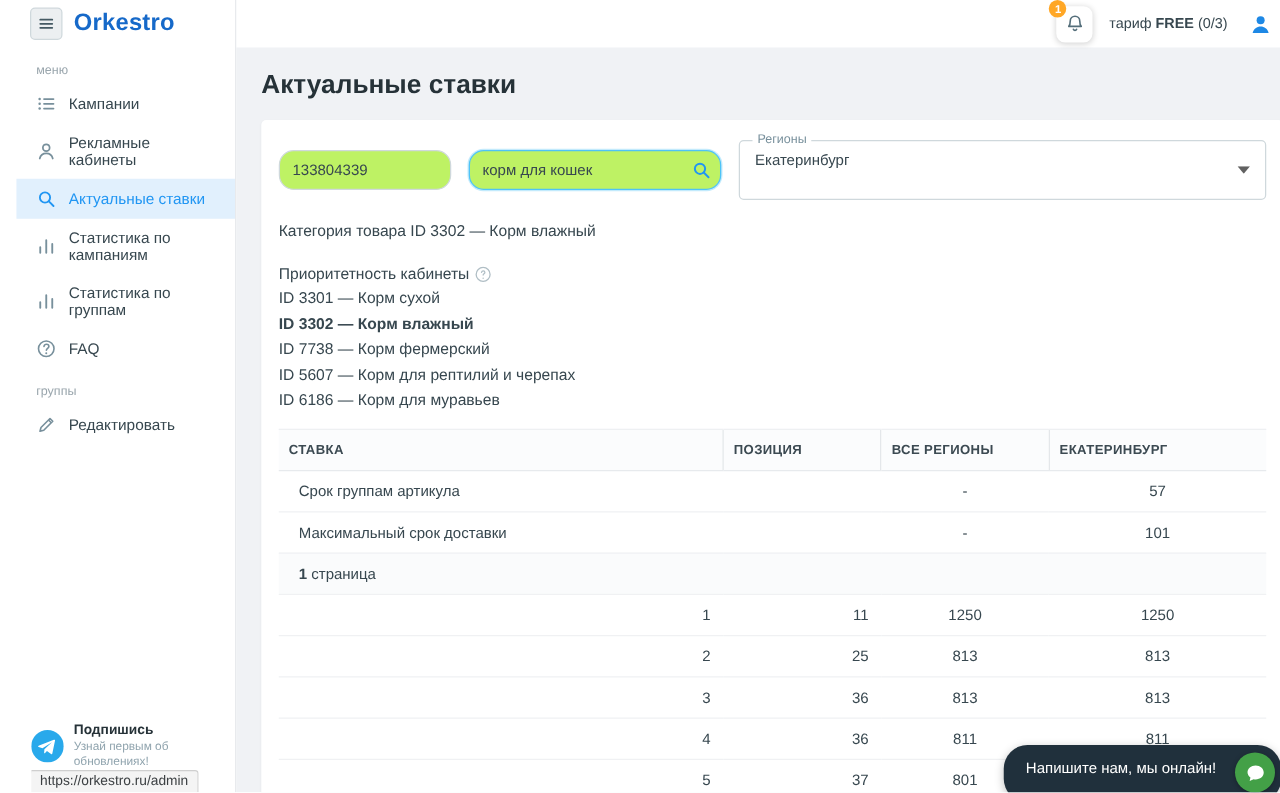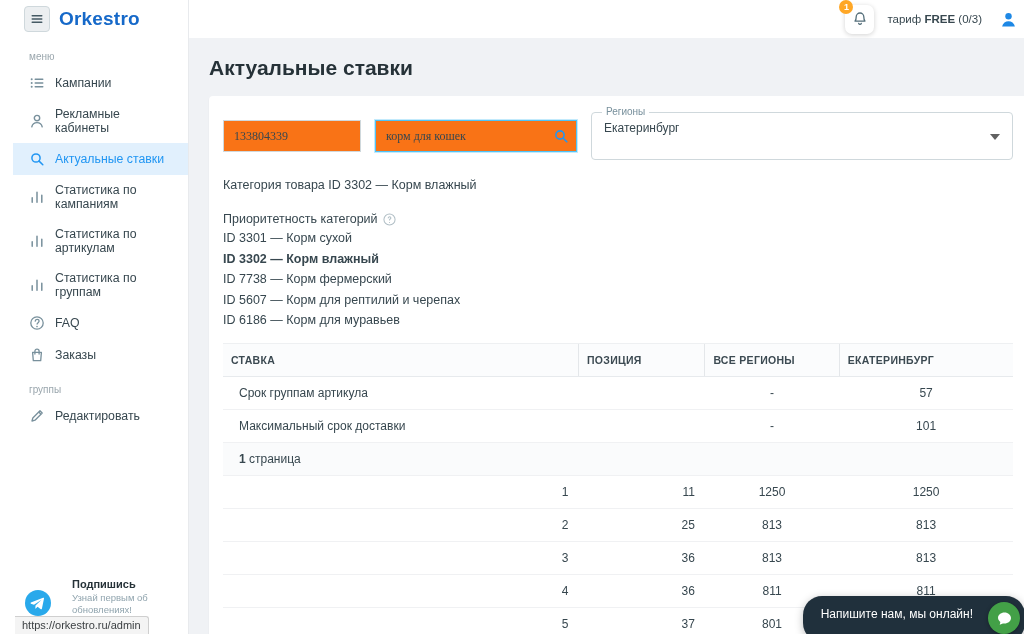--- a/index.html
+++ b/index.html
@@ -13,43 +13,43 @@
   .logo-row { height: 38px; display: flex; align-items: center; gap: 9px; padding: 0 11px; }
   .burger-btn { width: 26px; height: 26px; background: #eceff1; border: 1px solid #cfd8dc; border-radius: 4px; display: flex; align-items: center; justify-content: center; cursor: pointer; color: #455a64; }
   .logo { font-size: 19px; font-weight: 800; color: #1669c9; letter-spacing: .2px; }
   .side-section-label { font-size: 10px; color: #9aa6ad; padding: 13px 16px 5px; }
   .side-item { display: flex; align-items: center; gap: 10px; padding: 8px 16px; font-size: 12.3px; color: #37474f; cursor: pointer; }
   .side-item .side-icon { width: 16px; height: 16px; color: #78909c; display: inline-flex; }
   .side-item .side-icon svg { width: 16px; height: 16px; }
   .side-item.active { background: #e1f0fd; color: #2196f3; }
   .side-item.active .side-icon { color: #2196f3; }
   .side-spacer { flex: 1; }
-  .tg-block { display: flex; gap: 21px; align-items: flex-end; padding: 0 12px; margin-bottom: 18px; }
+  .tg-block { display: flex; gap: 8px; align-items: center; padding: 0 12px; margin-bottom: 18px; }
   .tg-circle { width: 26px; height: 26px; flex: 0 0 26px; }
   .tg-title { font-size: 11px; font-weight: 700; color: #263238; margin-top: 1px; }
   .tg-sub { font-size: 9.5px; color: #90a4ae; margin-top: 2px; line-height: 1.25; }
 
-  .statusbar { position: absolute; left: 2px; bottom: 0; z-index: 20; background: #f4f4f4; border: 1px solid #cfcfcf; border-left: none; border-bottom: none; border-top-right-radius: 3px; font-size: 11px; color: #3c4043; padding: 2px 7px 3px; }
+  .statusbar { position: absolute; left: 12px; bottom: 0; z-index: 20; background: #f4f4f4; border: 1px solid #cfcfcf; border-left: none; border-bottom: none; border-top-right-radius: 3px; font-size: 11px; color: #3c4043; padding: 2px 7px 3px; }
 
   
   .main-col { flex: 1; min-width: 0; display: flex; flex-direction: column; }
   .topbar { height: 38px; flex: 0 0 38px; background: #fff; display: flex; align-items: center; justify-content: flex-end; gap: 13px; padding-right: 16px; }
   .bell-btn { position: relative; width: 29px; height: 29px; background: #fff; border-radius: 7px; box-shadow: 0 1px 5px rgba(0,0,0,.18); display: flex; align-items: center; justify-content: center; cursor: pointer; }
   .badge { position: absolute; top: -5px; left: -6px; min-width: 14px; height: 14px; background: #ffa726; color: #fff; border-radius: 50%; font-size: 9px; font-weight: 700; display: flex; align-items: center; justify-content: center; }
   .tariff { font-size: 11.5px; color: #37474f; white-space: nowrap; }
   .tariff b { font-weight: 700; }
   .avatar-btn { width: 26px; height: 26px; display: flex; align-items: center; justify-content: center; cursor: pointer; }
 
   .content { flex: 1; background: #f0f2f5; padding: 12px 10px 0 20px; overflow: hidden; }
   .page-title { font-size: 21px; font-weight: 700; color: #263238; margin: 6px 0 16px; }
 
   .card { background: #fff; border-radius: 4px; box-shadow: 0 1px 2px rgba(16,30,54,.06); padding: 16px 14px 0; }
 
   .filters { display: flex; gap: 14px; align-items: center; }
-  .ti { height: 32px; border: 1px solid #cfd8dc; border-radius: 0; font-size: 12px; color: #37474f; padding: 0 10px; font-family: Liberation Serif, serif; outline: none; background: #f97316; }
+  .ti { height: 32px; border: 1px solid #cfd8dc; border-radius: 12px; font-size: 12px; color: #37474f; padding: 0 10px; font-family: Liberation Sans, sans-serif; outline: none; background: #bef264; }
   .ti-article { width: 138px; }
   .search-wrap { position: relative; width: 202px; }
   .ti-search { width: 100%; border: 1px solid #4fc3f7; box-shadow: 0 0 0 1px rgba(79,195,247,.35); padding-right: 30px; }
   .search-glass { position: absolute; right: 8px; top: 8px; width: 16px; height: 16px; color: #2196f3; }
   .region-select { position: relative; flex: 1; height: 48px; border: 1px solid #cfd8dc; border-radius: 4px; cursor: pointer; background: #fff; }
   .region-label { position: absolute; top: -7px; left: 10px; background: #fff; padding: 0 4px; font-size: 10px; color: #78909c; }
   .region-value { line-height: 30px; padding-left: 12px; font-size: 12px; color: #37474f; }
   .region-caret { position: absolute; right: 12px; top: 13px; }
 
   .category-line { font-size: 12.5px; color: #37474f; margin-top: 18px; }
@@ -127,48 +127,31 @@
             </svg>
           </span>
           <span class="side-label">Статистика по кампаниям</span>
         </div>
         <div class="side-item">
           <span class="side-icon">
             <svg viewBox="0 0 16 16" fill="none" stroke="currentColor" stroke-width="1.5" stroke-linecap="round">
               <path d="M3.2 13.2V8.8M8 13.2V3.2M12.8 13.2V6.2"></path>
             </svg>
           </span>
-          <span class="side-label">Статистика по артикулам</span>
-        </div>
-        <div class="side-item">
-          <span class="side-icon">
-            <svg viewBox="0 0 16 16" fill="none" stroke="currentColor" stroke-width="1.5" stroke-linecap="round">
-              <path d="M3.2 13.2V8.8M8 13.2V3.2M12.8 13.2V6.2"></path>
-            </svg>
-          </span>
           <span class="side-label">Статистика по группам</span>
         </div>
         <div class="side-item">
           <span class="side-icon">
             <svg viewBox="0 0 16 16" fill="none" stroke="currentColor" stroke-width="1.3">
               <circle cx="8" cy="8" r="6.2"></circle>
               <path d="M6.2 6.1c.2-1 1-1.7 2-1.7 1 0 1.9.8 1.9 1.7 0 1.5-2 1.6-2 3" stroke-linecap="round"></path>
               <circle cx="8" cy="11.6" r=".8" fill="currentColor" stroke="none"></circle>
             </svg>
           </span>
           <span class="side-label">FAQ</span>
-        </div>
-        <div class="side-item">
-          <span class="side-icon">
-            <svg viewBox="0 0 16 16" fill="none" stroke="currentColor" stroke-width="1.3" stroke-linejoin="round">
-              <path d="M3.6 5.4h8.8l-.7 8.2H4.3z"></path>
-              <path d="M5.9 7V4.3a2.1 2.1 0 0 1 4.2 0V7" stroke-linecap="round"></path>
-            </svg>
-          </span>
-          <span class="side-label">Заказы</span>
         </div>
       </div>
 
     <div class="side-section-label">группы</div>
     <div class="side-item">
       <span class="side-icon">
         <svg viewBox="0 0 16 16" fill="none" stroke="currentColor" stroke-width="1.3" stroke-linejoin="round">
             <path d="M3 13l.8-3L11 2.8l2.2 2.2L6 12.2 3 13z"></path>
             <path d="M9.8 4l2.2 2.2"></path>
           </svg>
@@ -241,21 +224,21 @@
                   <path d="M0 0l5 6 5-6z" fill="#616161"></path>
                 </svg>
             </span>
           </div>
         </div>
 
         <div class="category-line">Категория товара ID 3302 — Корм влажный</div>
 
         <div class="priority-block">
           <div class="priority-title">
-            <span>Приоритетность категорий</span>
+            <span>Приоритетность кабинеты</span>
             <span style="display:inline-flex">
               <svg viewBox="0 0 14 14" width="13" height="13" fill="none" stroke="#b0bec5" stroke-width="1.1">
                   <circle cx="7" cy="7" r="6"></circle>
                   <path d="M5.6 5.3c.2-.8.8-1.3 1.5-1.3.8 0 1.4.6 1.4 1.3 0 1.1-1.5 1.2-1.5 2.3" stroke-linecap="round"></path>
                   <circle cx="7" cy="10.3" r=".6" fill="#b0bec5" stroke="none"></circle>
                 </svg>
             </span>
           </div>
           <div>
               <div class="priority-item">ID 3301 — Корм сухой</div>

